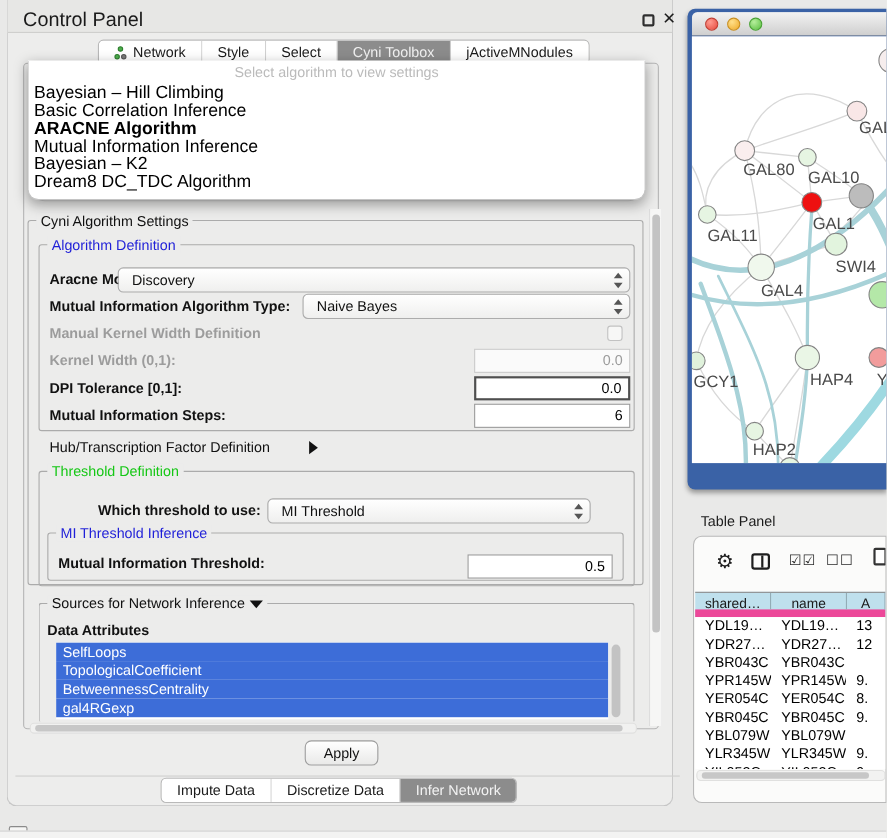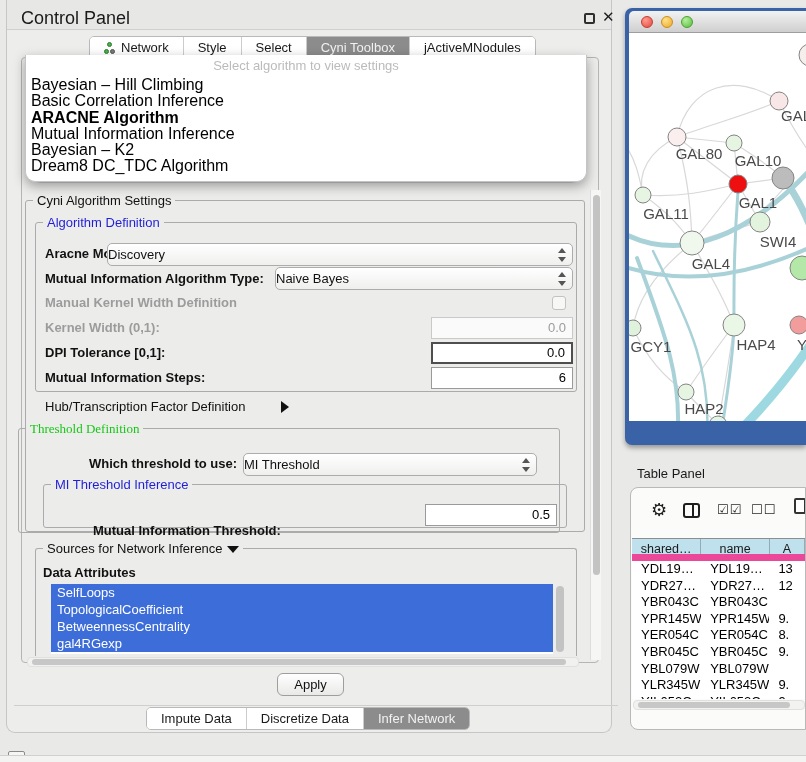--- a/index.html
+++ b/index.html
@@ -38,21 +38,21 @@
   
   .fs { position:absolute; border:1px solid #ABABAB; border-radius:3px; }
   .fs-legend { position:absolute; top:-8px; left:7px; background:#ECECEB; padding:0 4px; font-size:13px; color:#111; white-space:nowrap; }
   .fs-legend.blue { color:#1F1FD8; }
   .fs-legend.green { color:#15C715; }
 
   .lbl { position:absolute; font-size:13px; color:#111; line-height:22px; white-space:nowrap; }
   .lbl.bold { font-weight:bold; }
   .lbl.dis { color:#9C9C9C; font-weight:bold; }
 
-  .combo { position:absolute; height:23px; background:linear-gradient(#FFFFFF,#EFEFEE); border:1px solid #ACACAC; border-radius:5px; font-size:13px; color:#111; line-height:21px; }
+  .combo { position:absolute; height:23px; background:linear-gradient(#FFFFFF,#EFEFEE); border:1px solid #ACACAC; border-radius:5px; font-size:13px; color:#111; line-height:21px; padding-left:12px; }
   .stepper { position:absolute; right:6px; top:4px; width:9px; height:14px; }
   .stepper i { position:absolute; left:1px; width:0; height:0; border-left:4px solid transparent; border-right:4px solid transparent; }
   .stepper i.up { top:0; border-bottom:5px solid #555; }
   .stepper i.dn { bottom:0; border-top:5px solid #555; }
 
   .tfield { position:absolute; height:22px; background:#FFF; border:1px solid #9A9A9A; font-size:13px; color:#000; line-height:20px; text-align:right; padding-right:6px; }
   .tfield.dis { background:#FAFAFA; border-color:#C9C9C9; color:#9C9C9C; }
   .tfield.strong { border:2px solid #4F4F4F; line-height:18px; }
 
   .checkbox { position:absolute; width:14px; height:14px; border:1px solid #C2C2C2; border-radius:3px; background:#F7F7F6; }
@@ -177,35 +177,35 @@
   <div class="lbl dis" style="left:38px; top:317px;">Kernel Width (0,1):</div>
   <div class="tfield dis" style="left:424px; top:317px; width:142px;">0.0</div>
   <div class="lbl bold" style="left:38px; top:342px;">DPI Tolerance [0,1]:</div>
   <div class="tfield strong" style="left:424px; top:342px; width:142px;">0.0</div>
   <div class="lbl bold" style="left:38px; top:367px;">Mutual Information Steps:</div>
   <div class="tfield" style="left:424px; top:367px; width:142px;">6</div>
 
   <div class="lbl" style="left:38px; top:396px;">Hub/Transcription Factor Definition</div>
   <div class="tri-right" style="left:274px; top:401px;"></div>
 
-  <div class="fs" style="left:11px; top:428px; width:542px; height:105px;font-family:Liberation Serif, serif;">
+  <div class="fs" style="left:28px; top:428px; width:542px; height:105px;">
     <span class="fs-legend green">Threshold Definition</span>
   </div>
   <div class="lbl bold" style="left:82px; top:453px;">Which threshold to use:</div>
   <div class="combo" style="left:236px; top:453px; width:294px;">
     <span>MI Threshold</span>
     <span class="stepper">
         <i class="up"></i>
         <i class="dn"></i>
       </span>
   </div>
   <div class="fs" style="left:36px; top:484px; width:524px; height:44px;">
     <span class="fs-legend blue">MI Threshold Inference</span>
   </div>
-  <div class="lbl bold" style="left:46px; top:520px;margin-left:40px;">Mutual Information Threshold:</div>
+  <div class="lbl bold" style="left:46px; top:501px;">Mutual Information Threshold:</div>
   <div class="tfield" style="left:418px; top:504px; width:132px;">0.5</div>
 
   <div class="fs" style="left:28px; top:548px; width:542px; height:108px; border-bottom:none; border-radius:3px 3px 0 0;">
     <span class="fs-legend"><span>Sources for Network Inference</span><span class="tri-down"></span></span>
   </div>
   <div class="lbl bold" style="left:36px; top:562px;">Data Attributes</div>
   <div class="abs src-list">
       <div class="sitem">SelfLoops</div>
       <div class="sitem">TopologicalCoefficient</div>
       <div class="sitem">BetweennessCentrality</div>

